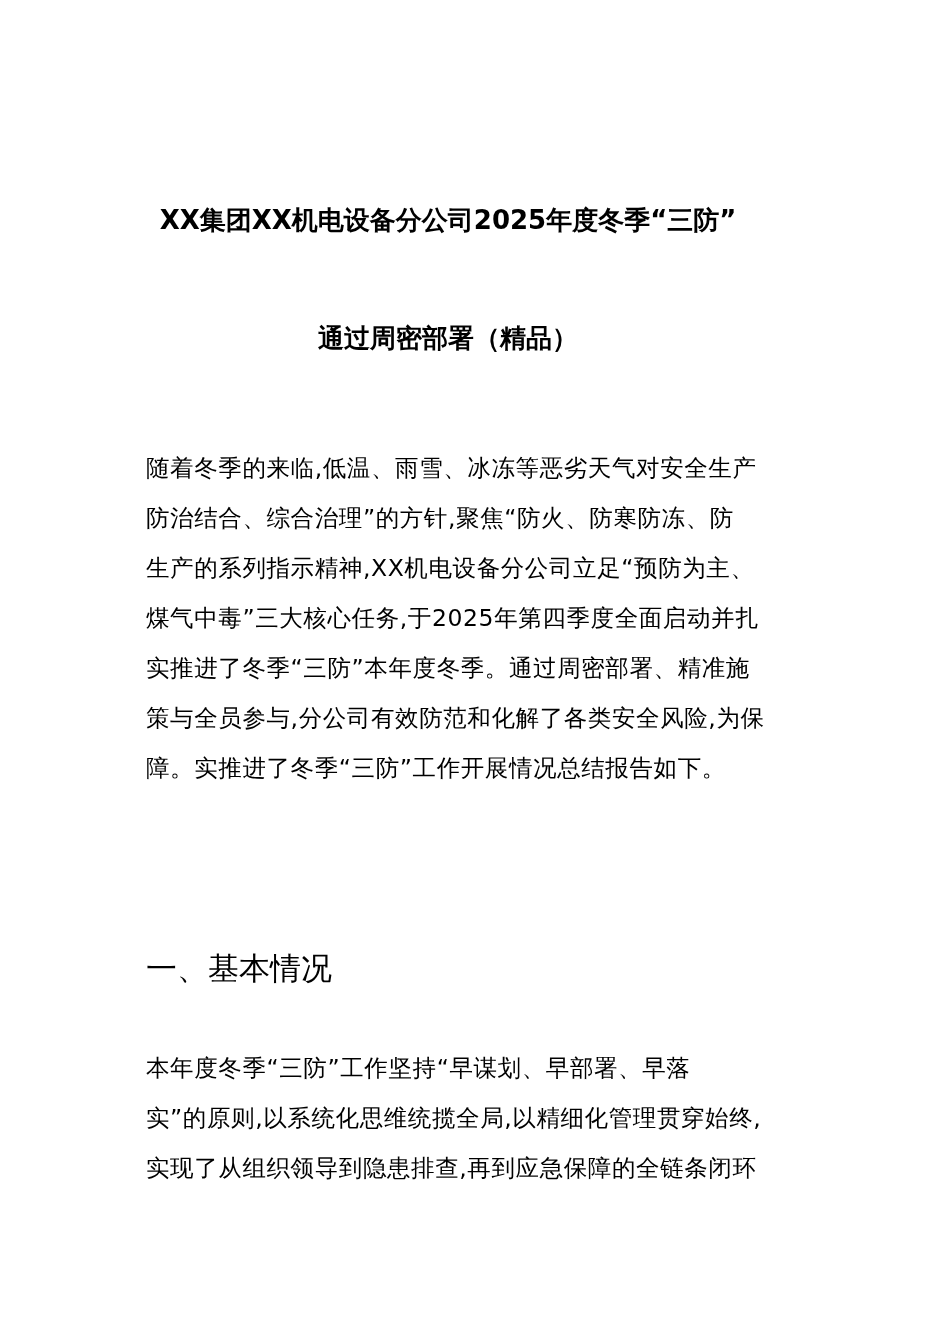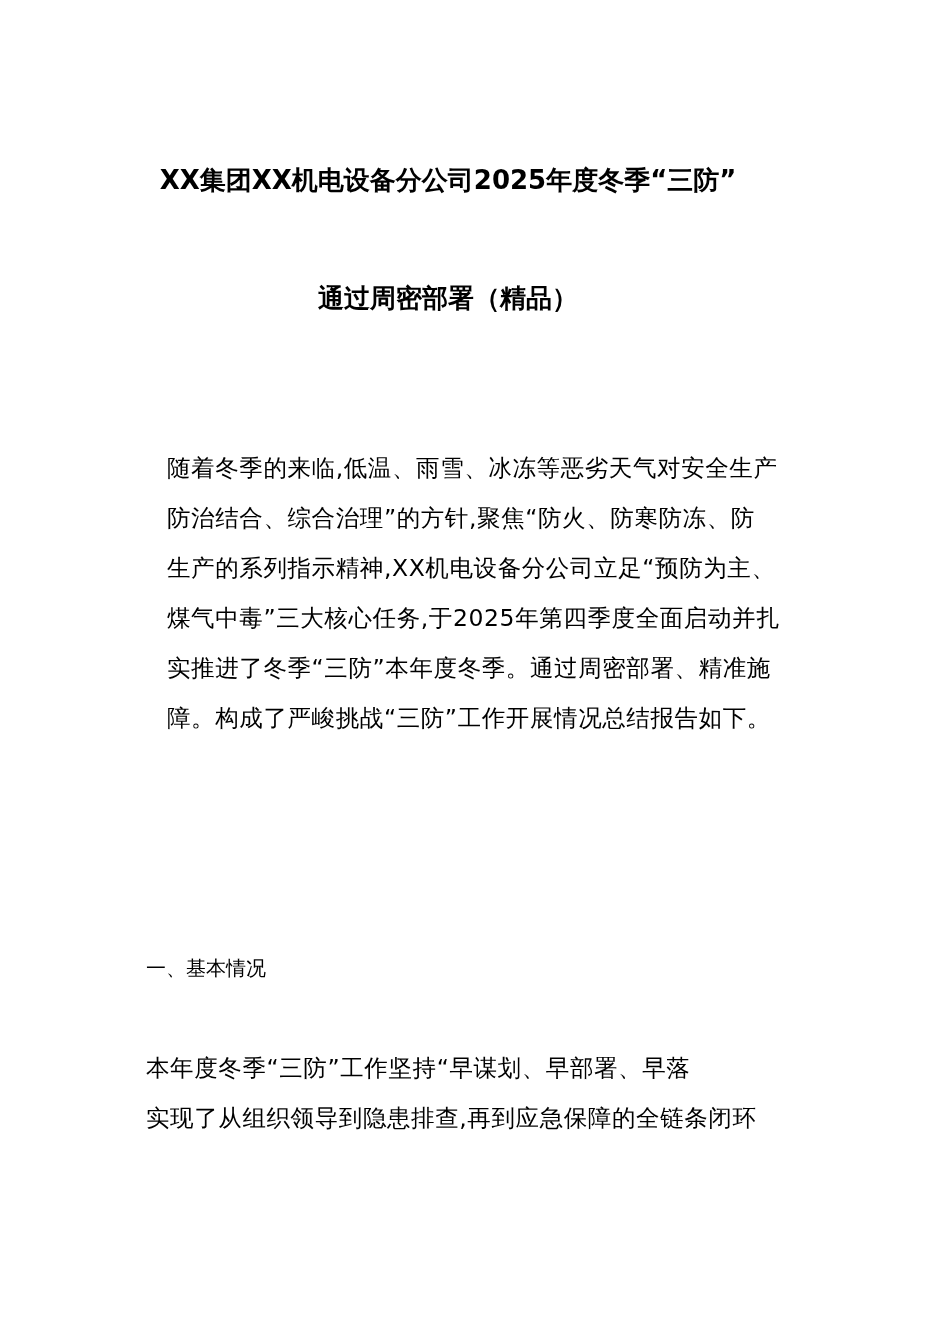--- a/index.html
+++ b/index.html
@@ -1,43 +1,45 @@
 <!DOCTYPE html>
 <html><head>
 <meta charset="utf-8">
 <style>
   html, body { margin: 0; padding: 0; background: #ffffff; }
   body { width: 950px; height: 1344px; position: relative; overflow: hidden;
          font-family: "DejaVu Sans", "Liberation Sans", sans-serif; color: #000; }
   .title { position: absolute; left: 0; width: 896px; text-align: center;
-           font-weight: bold; font-size: 26px; letter-spacing: 0px; line-height: 32px; }
+           font-weight: bold; font-size: 26px; letter-spacing: 0px; line-height: 32px; margin-top: 40px; }
   .t1 { top: 164px; }
   .t2 { top: 282px; }
   .para { position: absolute; left: 146px; width: 664px; font-size: 23.5px;
           line-height: 50px; letter-spacing: 0.6px; text-align: justify; }
   .para .line { display: block; white-space: nowrap; height: 50px; }
-  .p1 { top: 443px; margin-left: 21px; }
-  .h1 { position: absolute; left: 146px; top: 943px; font-size: 20px; line-height: 50px; }
+  .p1 { top: 443px; }
+  .h1 { position: absolute; left: 146px; top: 943px; font-size: 31px; line-height: 50px; }
   .p2 { top: 1043px; }
 </style>
 </head>
 <body>
 
 <div>
   <div class="title t1">XX集团XX机电设备分公司2025年度冬季“三防”</div>
   <div class="title t2">通过周密部署（精品）</div>
 
   <div class="para p1">
     <span class="line">随着冬季的来临,低温、雨雪、冰冻等恶劣天气对安全生产</span>
     <span class="line">防治结合、综合治理”的方针,聚焦“防火、防寒防冻、防</span>
     <span class="line">生产的系列指示精神,XX机电设备分公司立足“预防为主、</span>
     <span class="line">煤气中毒”三大核心任务,于2025年第四季度全面启动并扎</span>
     <span class="line">实推进了冬季“三防”本年度冬季。通过周密部署、精准施</span>
-    <span class="line">障。构成了严峻挑战“三防”工作开展情况总结报告如下。</span>
+    <span class="line">策与全员参与,分公司有效防范和化解了各类安全风险,为保</span>
+    <span class="line">障。实推进了冬季“三防”工作开展情况总结报告如下。</span>
   </div>
 
   <div class="h1">一、基本情况</div>
 
   <div class="para p2">
     <span class="line">本年度冬季“三防”工作坚持“早谋划、早部署、早落</span>
+    <span class="line">实”的原则,以系统化思维统揽全局,以精细化管理贯穿始终,</span>
     <span class="line">实现了从组织领导到隐患排查,再到应急保障的全链条闭环</span>
   </div>
 </div>
 
 </body></html>

